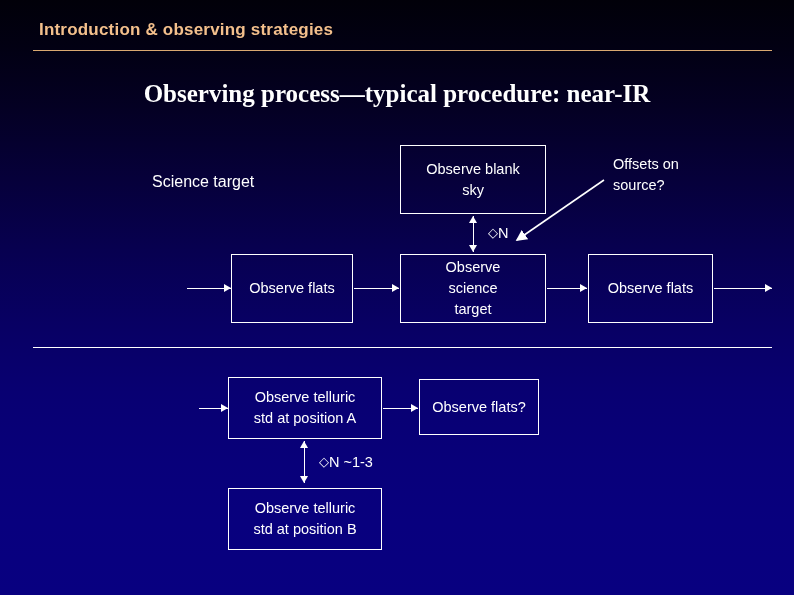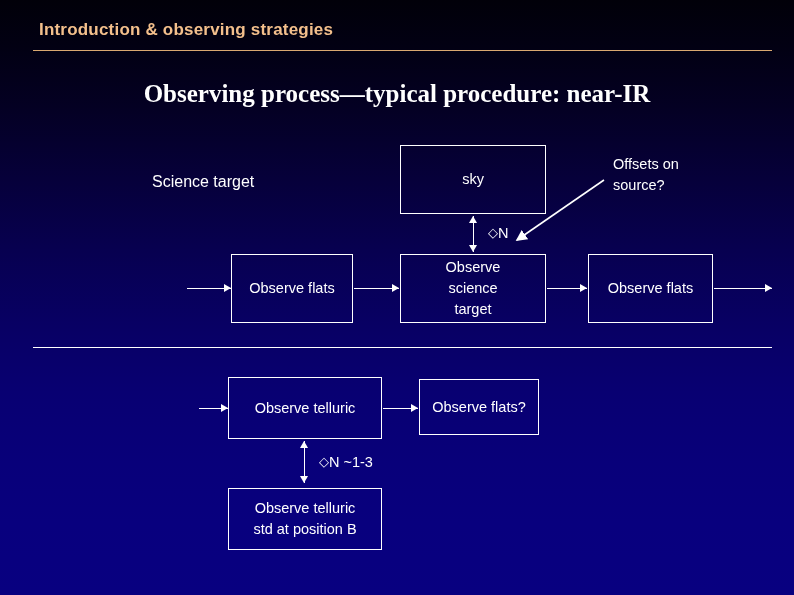--- a/index.html
+++ b/index.html
@@ -185,20 +185,21 @@
   <svg class="diag-arrow" style="left:500px; top:176px;" width="110" height="72">
     <defs>
       <marker id="dh" markerWidth="7" markerHeight="7" refX="6" refY="3.5" orient="auto" markerUnits="strokeWidth">
         <path d="M0,0 L7,3.5 L0,7 z" fill="#ffffff"></path>
       </marker>
     </defs>
     <line x1="104" y1="4" x2="17" y2="64" stroke="#ffffff" stroke-width="1.6" marker-end="url(#dh)"></line>
   </svg>
 
   <div class="node boxed" style="left:400px; top:145px; width:146px; height:69px;">
+    <span>Observe blank</span>
     <span>sky</span>
   </div>
 
   <div class="arrow-v2" style="left:469px; top:216px; height:36px;">
     <div class="shaft"></div>
       <div class="head-up"></div>
       <div class="head-dn"></div>
   </div>
   <div class="lbl" style="left:488px; top:223px;">
     <span class="diamond-glyph">◇</span><span>N</span>
@@ -242,20 +243,21 @@
   <div class="divider" style="left:33px; top:347px; width:739px;"></div>
 
 
   <div class="arrow-h" style="left:199px; top:404px; width:29px;">
     <div class="shaft"></div>
       <div class="head"></div>
   </div>
 
   <div class="node boxed" style="left:228px; top:377px; width:154px; height:62px;">
     <span>Observe telluric</span>
+    <span>std at position A</span>
   </div>
 
   <div class="arrow-h" style="left:383px; top:404px; width:35px;">
     <div class="shaft"></div>
       <div class="head"></div>
   </div>
 
   <div class="node boxed" style="left:419px; top:379px; width:120px; height:56px;">
     <span>Observe flats?</span>
   </div>

